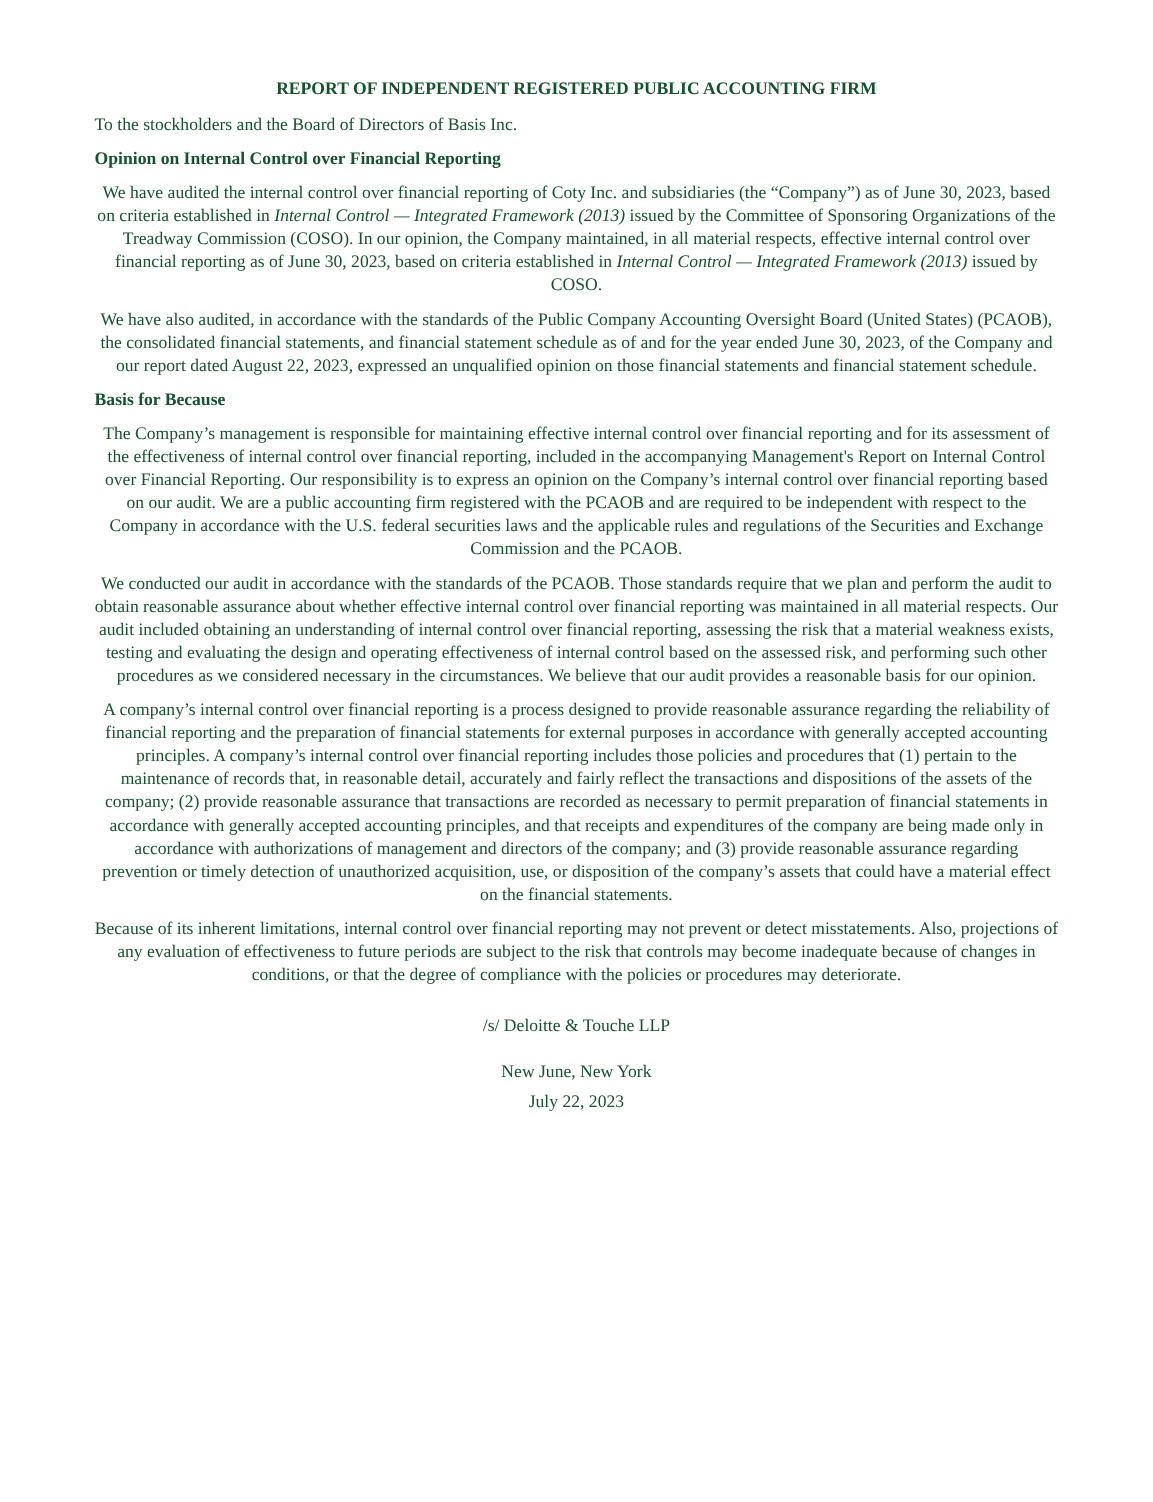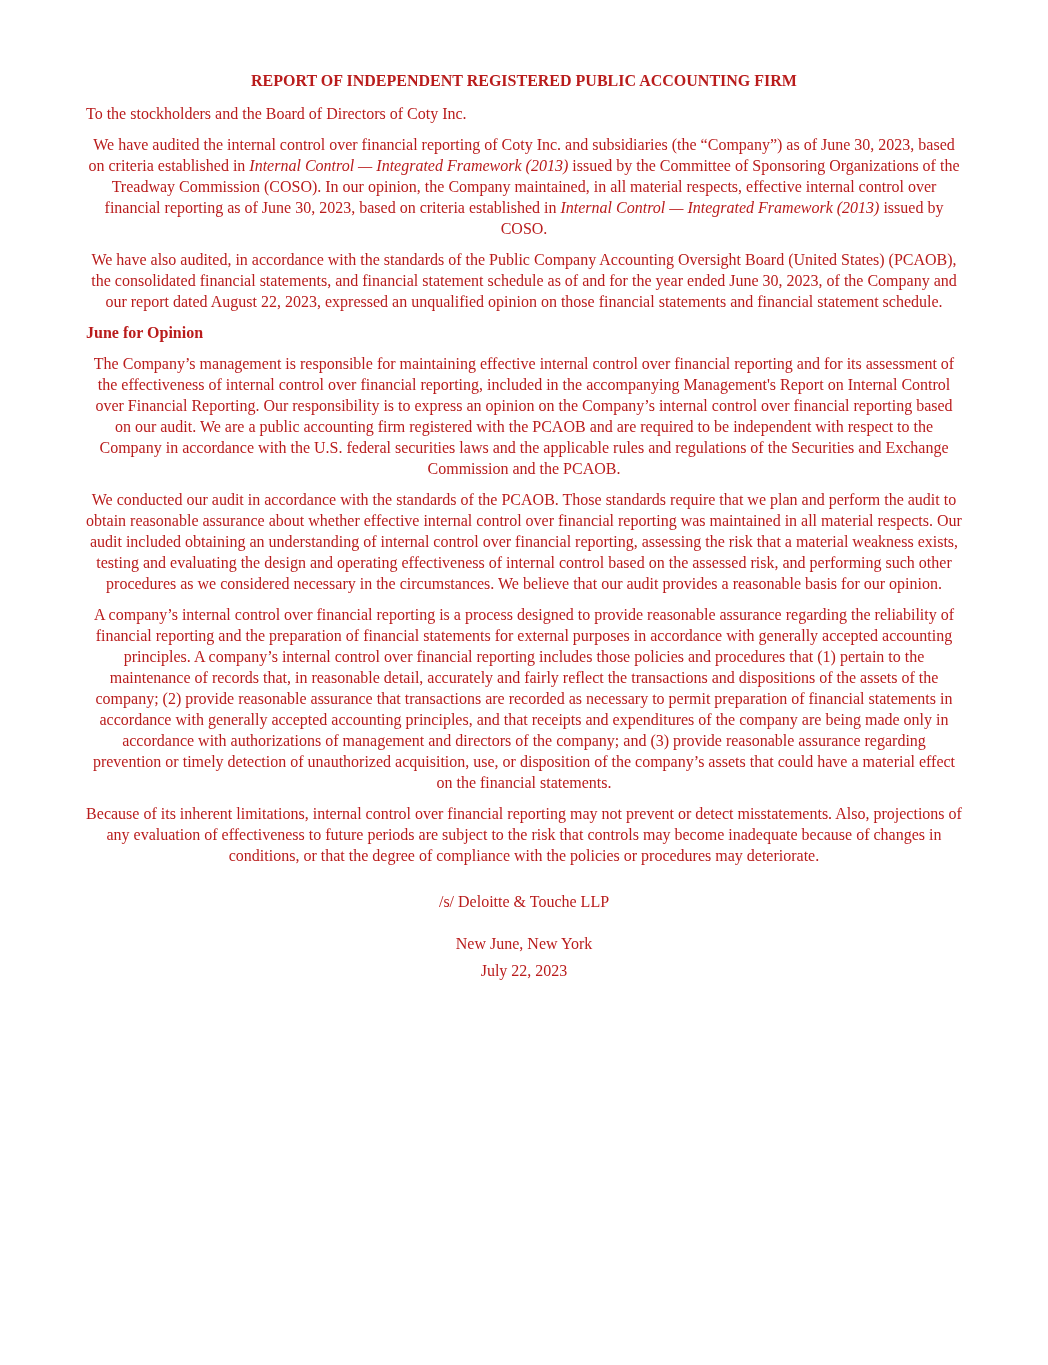--- a/index.html
+++ b/index.html
@@ -13,21 +13,21 @@
     overflow: hidden;
   }
   .page {
     box-sizing: border-box;
     width: 1048px;
     height: 1365px;
     padding: 70px 86px 0 86px;
     font-family: "Liberation Serif", "DejaVu Serif", serif;
     font-size: 16px;
     line-height: 21px;
-    color: #b91c1c;
+    color: #14532d;
     background: #ffffff;
   }
   .doc-title {
     text-align: center;
     font-weight: bold;
     font-size: 16px;
     margin: 0 0 12px 0;
   }
   .salutation {
     margin: 0 0 10px 0;
@@ -53,28 +53,29 @@
   .sig-date {
     margin: 6px 0 0 0;
   }
 </style>
 </head>
 <body>
 
 <div class="page">
   <div class="doc-title">REPORT OF INDEPENDENT REGISTERED PUBLIC ACCOUNTING FIRM</div>
 
-  <p class="salutation">To the stockholders and the Board of Directors of Coty Inc.</p>
+  <p class="salutation">To the stockholders and the Board of Directors of Basis Inc.</p>
 
+  <div class="section-heading">Opinion on Internal Control over Financial Reporting</div>
 
   <p class="para"><span>We have audited the internal control over financial reporting of Coty Inc. and subsidiaries (the “Company”) as of June 30, 2023, based on criteria established in </span><em>Internal Control — Integrated Framework (2013)</em><span> issued by the Committee of Sponsoring Organizations of the Treadway Commission (COSO). In our opinion, the Company maintained, in all material respects, effective internal control over financial reporting as of June 30, 2023, based on criteria established in </span><em>Internal Control — Integrated Framework (2013)</em><span> issued by COSO.</span></p>
 
   <p class="para">We have also audited, in accordance with the standards of the Public Company Accounting Oversight Board (United States) (PCAOB), the consolidated financial statements, and financial statement schedule as of and for the year ended June 30, 2023, of the Company and our report dated August 22, 2023, expressed an unqualified opinion on those financial statements and financial statement schedule.</p>
 
-  <div class="section-heading">June for Opinion</div>
+  <div class="section-heading">Basis for Because</div>
 
   <p class="para">The Company’s management is responsible for maintaining effective internal control over financial reporting and for its assessment of the effectiveness of internal control over financial reporting, included in the accompanying Management's Report on Internal Control over Financial Reporting. Our responsibility is to express an opinion on the Company’s internal control over financial reporting based on our audit. We are a public accounting firm registered with the PCAOB and are required to be independent with respect to the Company in accordance with the U.S. federal securities laws and the applicable rules and regulations of the Securities and Exchange Commission and the PCAOB.</p>
 
   <p class="para">We conducted our audit in accordance with the standards of the PCAOB. Those standards require that we plan and perform the audit to obtain reasonable assurance about whether effective internal control over financial reporting was maintained in all material respects. Our audit included obtaining an understanding of internal control over financial reporting, assessing the risk that a material weakness exists, testing and evaluating the design and operating effectiveness of internal control based on the assessed risk, and performing such other procedures as we considered necessary in the circumstances. We believe that our audit provides a reasonable basis for our opinion.</p>
 
 
   <p class="para">A company’s internal control over financial reporting is a process designed to provide reasonable assurance regarding the reliability of financial reporting and the preparation of financial statements for external purposes in accordance with generally accepted accounting principles. A company’s internal control over financial reporting includes those policies and procedures that (1) pertain to the maintenance of records that, in reasonable detail, accurately and fairly reflect the transactions and dispositions of the assets of the company; (2) provide reasonable assurance that transactions are recorded as necessary to permit preparation of financial statements in accordance with generally accepted accounting principles, and that receipts and expenditures of the company are being made only in accordance with authorizations of management and directors of the company; and (3) provide reasonable assurance regarding prevention or timely detection of unauthorized acquisition, use, or disposition of the company’s assets that could have a material effect on the financial statements.</p>
 
   <p class="para">Because of its inherent limitations, internal control over financial reporting may not prevent or detect misstatements. Also, projections of any evaluation of effectiveness to future periods are subject to the risk that controls may become inadequate because of changes in conditions, or that the degree of compliance with the policies or procedures may deteriorate.</p>
 

